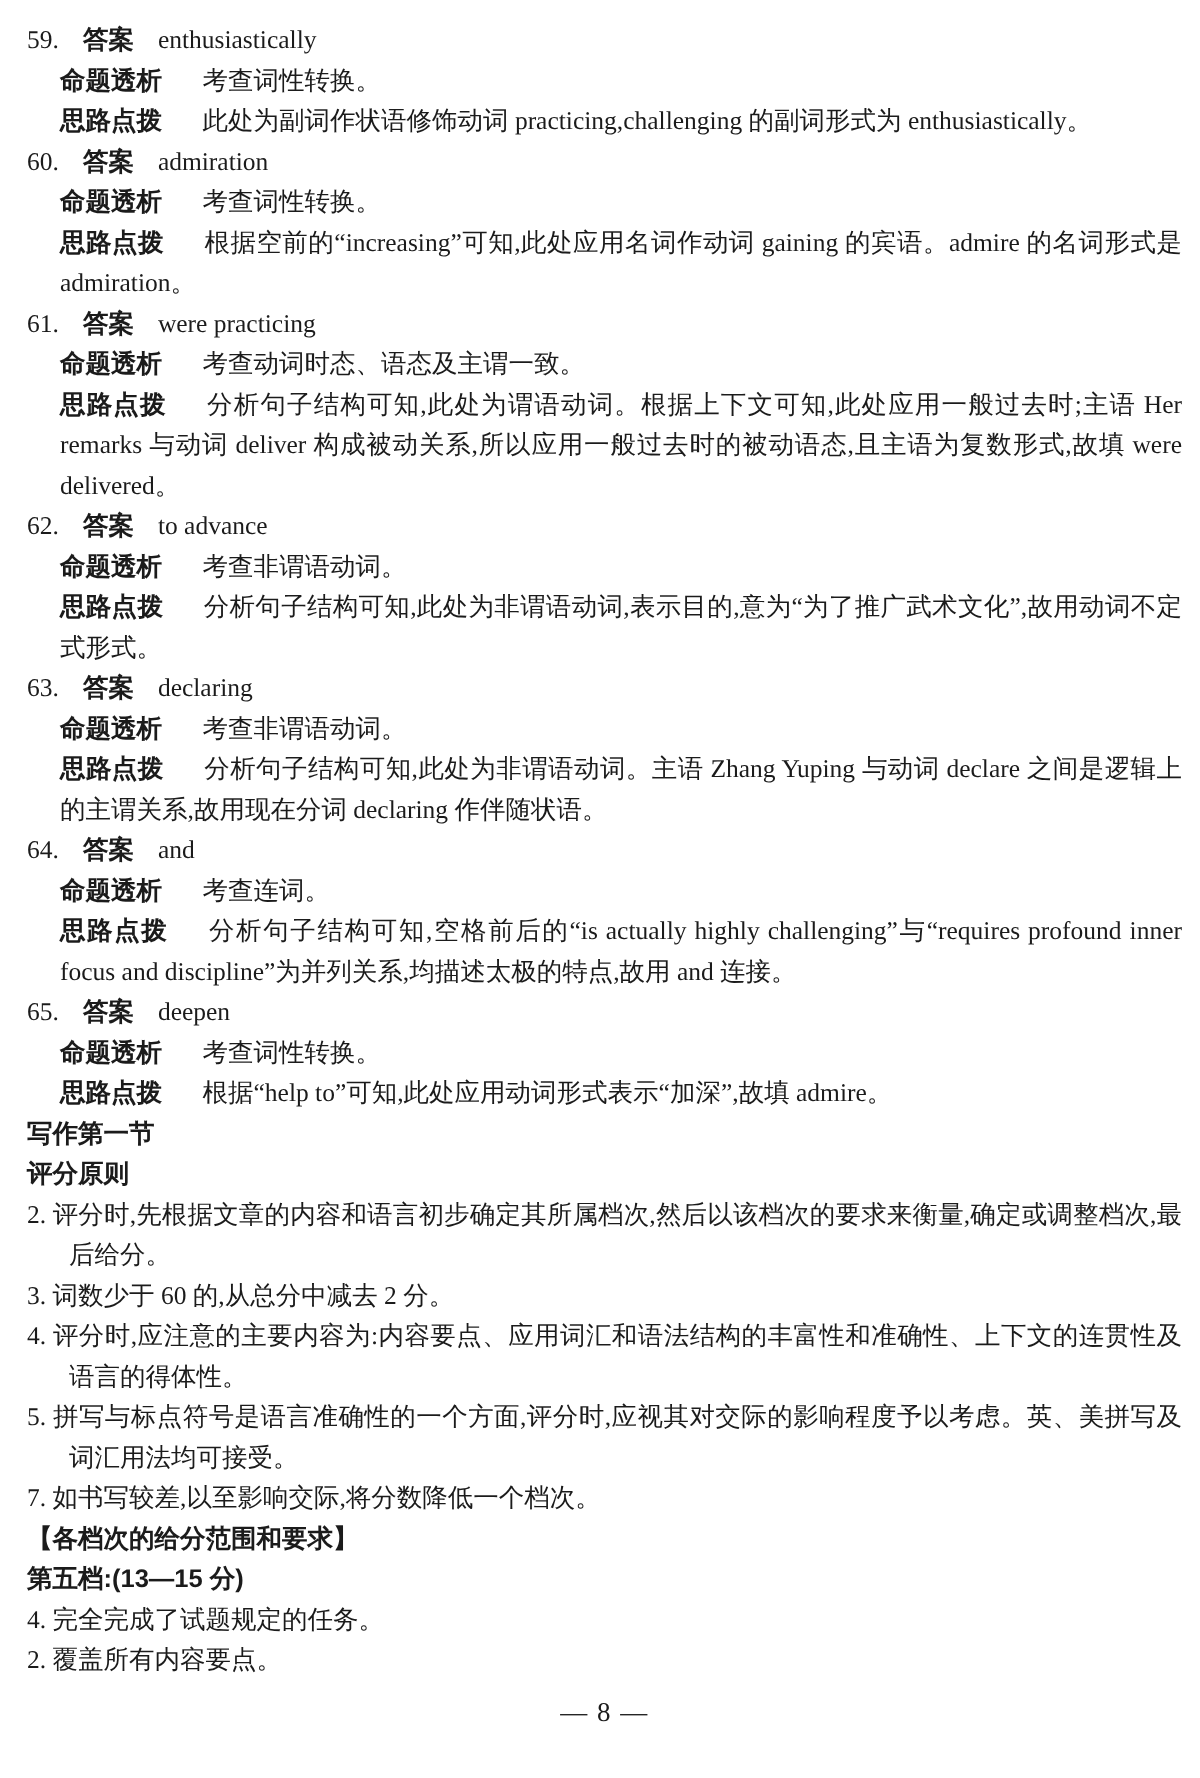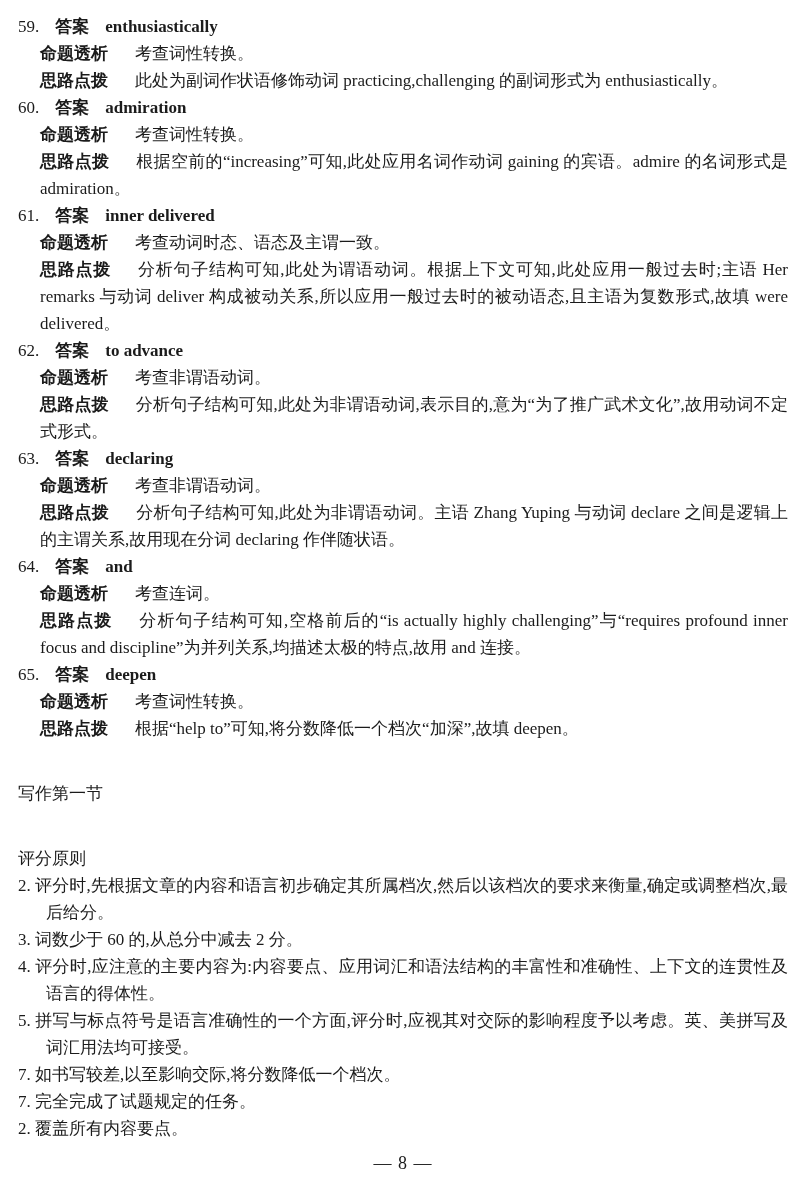--- a/index.html
+++ b/index.html
@@ -27,35 +27,33 @@
   .answer-line .num {
     letter-spacing: 0;
   }
   .answer-line .label {
     font-weight: 700;
     font-family: "Liberation Sans", "DejaVu Sans", sans-serif;
     margin-left: 16px;
   }
   .answer-line .answer {
     margin-left: 16px;
-    font-weight: bold;
   }
   
   .sub {
     margin-left: 22px;
   }
   .sub .label {
     font-weight: 700;
     font-family: "Liberation Sans", "DejaVu Sans", sans-serif;
     margin-right: 27px;
   }
   .heading {
-    font-weight: 400;
+    font-weight: 700;
     font-family: "Liberation Sans", "DejaVu Sans", sans-serif;
-    margin-top: 38px;
   }
   
   .numbered {
     padding-left: 28px;
     text-indent: -28px;
   }
   .footer {
     text-align: center;
     margin-top: 8px;
     font-size: 18px;
@@ -73,21 +71,21 @@
     <p class="sub"><span class="label">思路点拨</span><span>此处为副词作状语修饰动词 practicing,challenging 的副词形式为 enthusiastically。</span></p>
   </div>
 
   <div>
     <p class="answer-line"><span class="num">60.</span><span class="label">答案</span><span class="answer">admiration</span></p>
     <p class="sub"><span class="label">命题透析</span><span>考查词性转换。</span></p>
     <p class="sub"><span class="label">思路点拨</span><span>根据空前的“increasing”可知,此处应用名词作动词 gaining 的宾语。admire 的名词形式是 admiration。</span></p>
   </div>
 
   <div>
-    <p class="answer-line"><span class="num">61.</span><span class="label">答案</span><span class="answer">inner delivered</span></p>
+    <p class="answer-line"><span class="num">61.</span><span class="label">答案</span><span class="answer">were practicing</span></p>
     <p class="sub"><span class="label">命题透析</span><span>考查动词时态、语态及主谓一致。</span></p>
     <p class="sub"><span class="label">思路点拨</span><span>分析句子结构可知,此处为谓语动词。根据上下文可知,此处应用一般过去时;主语 Her remarks 与动词 deliver 构成被动关系,所以应用一般过去时的被动语态,且主语为复数形式,故填 were delivered。</span></p>
   </div>
 
   <div>
     <p class="answer-line"><span class="num">62.</span><span class="label">答案</span><span class="answer">to advance</span></p>
     <p class="sub"><span class="label">命题透析</span><span>考查非谓语动词。</span></p>
     <p class="sub"><span class="label">思路点拨</span><span>分析句子结构可知,此处为非谓语动词,表示目的,意为“为了推广武术文化”,故用动词不定式形式。</span></p>
   </div>
 
@@ -99,31 +97,33 @@
 
   <div>
     <p class="answer-line"><span class="num">64.</span><span class="label">答案</span><span class="answer">and</span></p>
     <p class="sub"><span class="label">命题透析</span><span>考查连词。</span></p>
     <p class="sub"><span class="label">思路点拨</span><span>分析句子结构可知,空格前后的“is actually highly challenging”与“requires profound inner focus and discipline”为并列关系,均描述太极的特点,故用 and 连接。</span></p>
   </div>
 
   <div>
     <p class="answer-line"><span class="num">65.</span><span class="label">答案</span><span class="answer">deepen</span></p>
     <p class="sub"><span class="label">命题透析</span><span>考查词性转换。</span></p>
-    <p class="sub"><span class="label">思路点拨</span><span>根据“help to”可知,将分数降低一个档次“加深”,故填 deepen。</span></p>
+    <p class="sub"><span class="label">思路点拨</span><span>根据“help to”可知,此处应用动词形式表示“加深”,故填 admire。</span></p>
   </div>
 
   <p class="heading">写作第一节</p>
   <p class="heading">评分原则</p>
 
   <p class="numbered">2. 评分时,先根据文章的内容和语言初步确定其所属档次,然后以该档次的要求来衡量,确定或调整档次,最后给分。</p>
   <p class="numbered">3. 词数少于 60 的,从总分中减去 2 分。</p>
   <p class="numbered">4. 评分时,应注意的主要内容为:内容要点、应用词汇和语法结构的丰富性和准确性、上下文的连贯性及语言的得体性。</p>
   <p class="numbered">5. 拼写与标点符号是语言准确性的一个方面,评分时,应视其对交际的影响程度予以考虑。英、美拼写及词汇用法均可接受。</p>
   <p class="numbered">7. 如书写较差,以至影响交际,将分数降低一个档次。</p>
 
+  <p class="heading">【各档次的给分范围和要求】</p>
+  <p class="heading">第五档:(13—15 分)</p>
 
-  <p class="numbered">7. 完全完成了试题规定的任务。</p>
+  <p class="numbered">4. 完全完成了试题规定的任务。</p>
   <p class="numbered">2. 覆盖所有内容要点。</p>
 
   <p class="footer">— 8 —</p>
 
 </div>
 
 </body></html>

